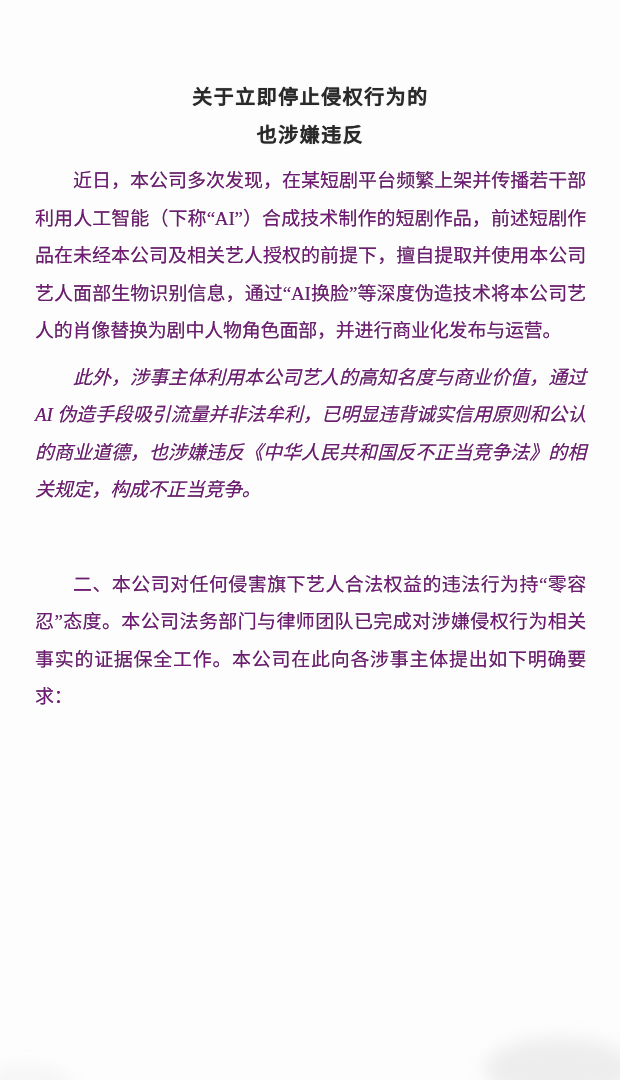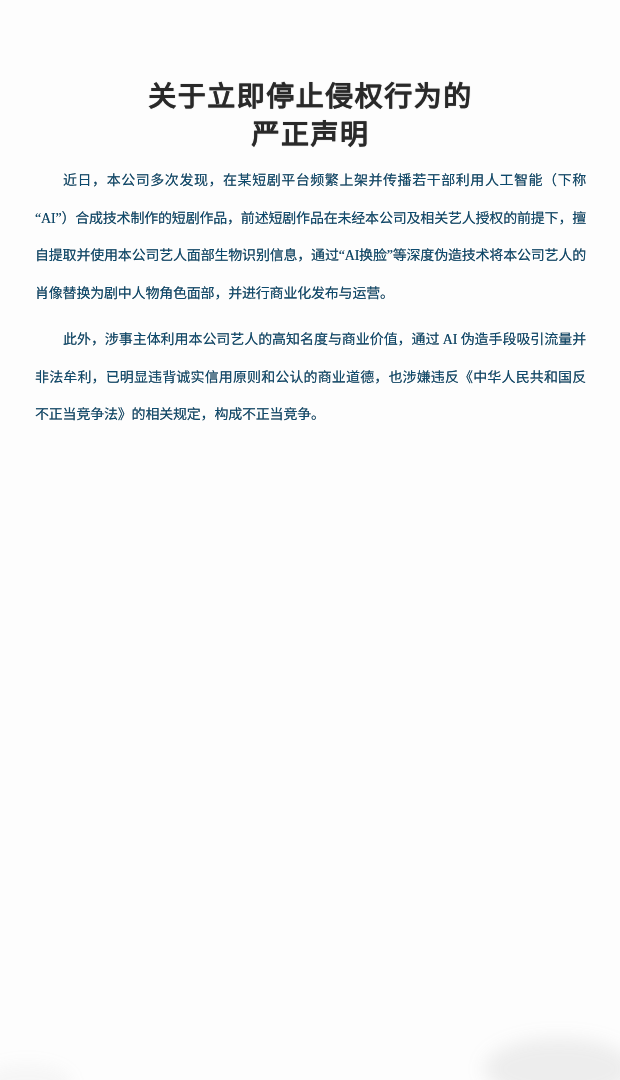--- a/index.html
+++ b/index.html
@@ -18,39 +18,39 @@
     background: #fdfdfd;
     padding: 78px 34px 0 35px;
     overflow: hidden;
   }
 
   
   .doc-title {
     text-align: center;
     font-weight: bold;
     color: #292929;
-    font-size: 28px;
+    font-size: 20px;
     line-height: 38px;
     letter-spacing: 1.5px;
     text-shadow: 0 0 0.7px rgba(35,35,35,0.75);
   }
 
   
   .doc-body { margin-top: 8px; }
   .doc-body p {
-    font-size: 14px;
+    font-size: 19px;
     line-height: 37.5px;
     letter-spacing: -0.2px;
     text-align: justify;
     text-justify: inter-character;
     text-indent: 2em;
-    color: #0c4a6e;
+    color: #701a75;
     text-shadow: 0 0 0.6px rgba(45,45,45,0.65);
   }
-  .gap-small { margin-top: 9px; }
+  .gap-small { margin-top: 9px; font-style: italic; }
   .gap-large { margin-top: 57px; }
 
   
   .scan-smudge {
     position: absolute;
     right: -14px;
     bottom: -20px;
     width: 150px;
     height: 62px;
     background: rgba(125,125,125,0.12);
@@ -68,24 +68,25 @@
     filter: blur(8px);
   }
 </style>
 </head>
 <body>
 
 <div class="page" style="background: rgb(253, 253, 253); color: rgb(46, 46, 46);">
 
   <div class="doc-title">
     <div>关于立即停止侵权行为的</div>
-    <div>严正声明</div>
+    <div>也涉嫌违反</div>
   </div>
 
   <div class="doc-body">
     <p>近日，本公司多次发现，在某短剧平台频繁上架并传播若干部利用人工智能（下称“AI”）合成技术制作的短剧作品，前述短剧作品在未经本公司及相关艺人授权的前提下，擅自提取并使用本公司艺人面部生物识别信息，通过“AI换脸”等深度伪造技术将本公司艺人的肖像替换为剧中人物角色面部，并进行商业化发布与运营。</p>
     <p class="gap-small">此外，涉事主体利用本公司艺人的高知名度与商业价值，通过 AI 伪造手段吸引流量并非法牟利，已明显违背诚实信用原则和公认的商业道德，也涉嫌违反《中华人民共和国反不正当竞争法》的相关规定，构成不正当竞争。</p>
+    <p class="gap-large">二、本公司对任何侵害旗下艺人合法权益的违法行为持“零容忍”态度。本公司法务部门与律师团队已完成对涉嫌侵权行为相关事实的证据保全工作。本公司在此向各涉事主体提出如下明确要求：</p>
   </div>
 
   <div class="scan-vignette"></div>
   <div class="scan-smudge"></div>
 
 </div>
 
 </body></html>

